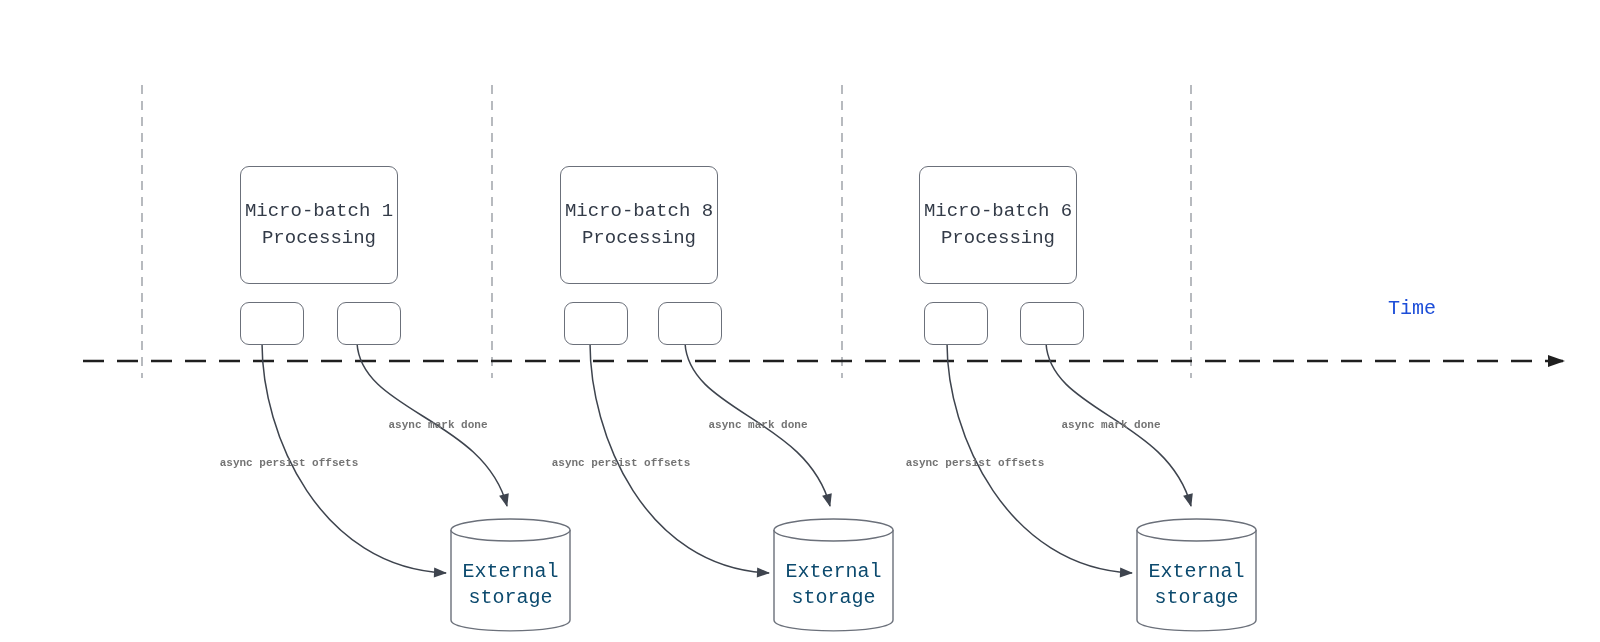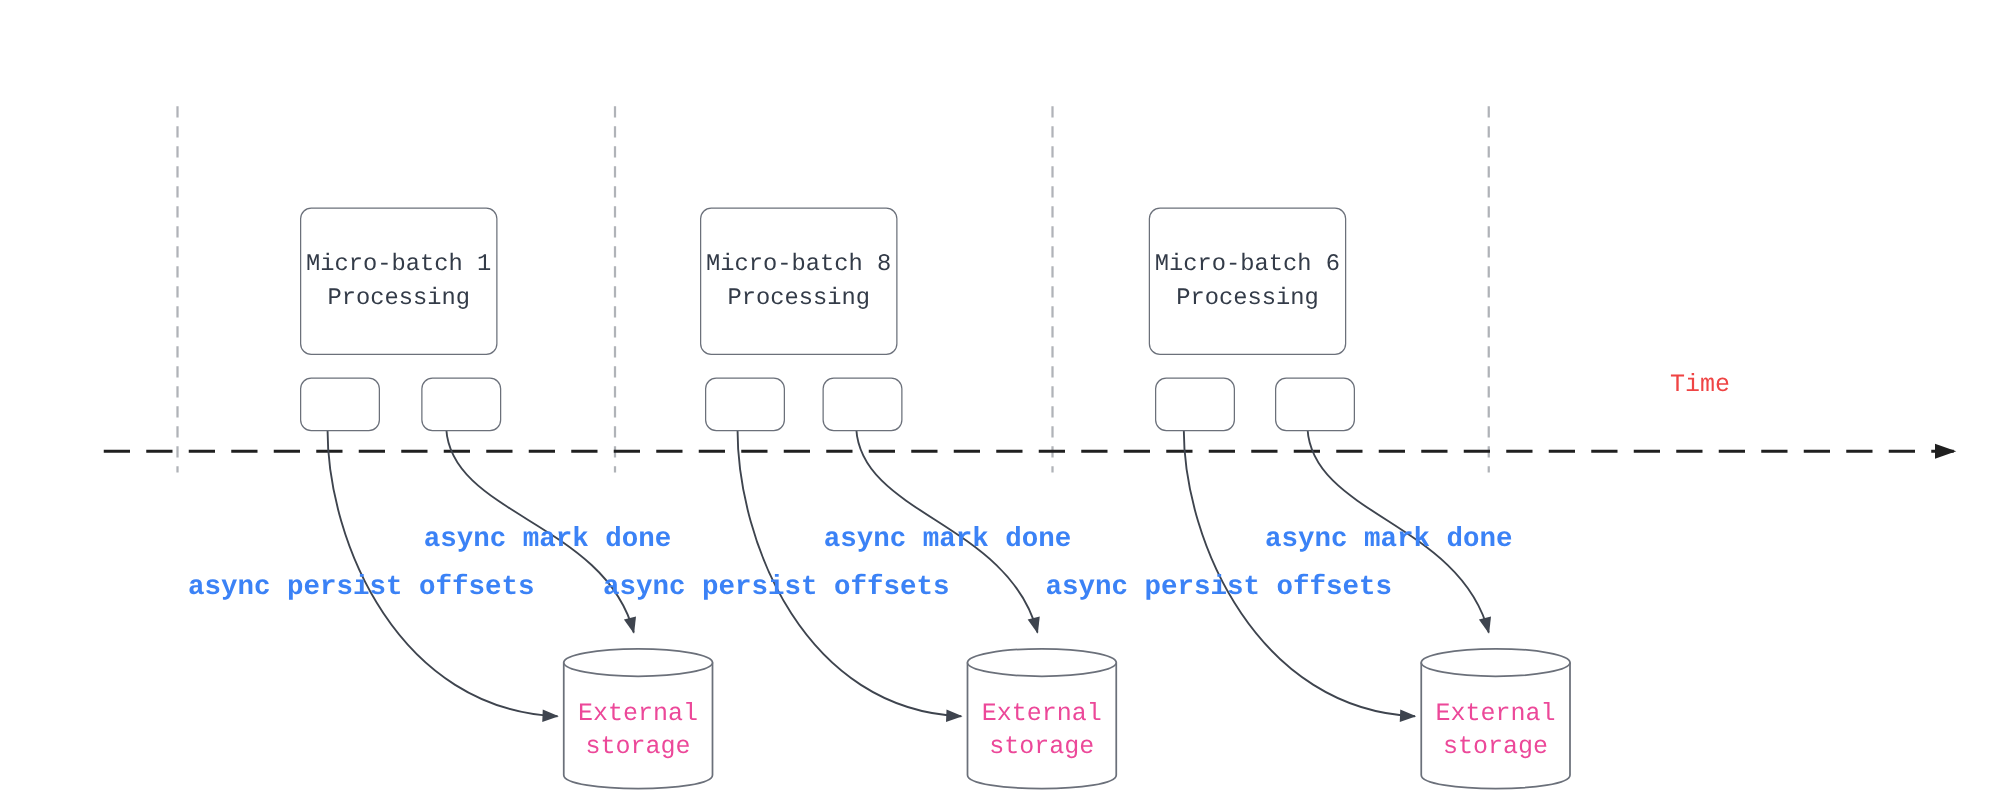--- a/index.html
+++ b/index.html
@@ -14,30 +14,30 @@
     display:flex;align-items:center;justify-content:center;z-index:2;
   }
   .box-label{
     white-space:pre-line;text-align:center;font-size:19px;line-height:27px;color:#333b48;
   }
   .mini{
     position:absolute;top:262px;width:62px;height:41px;
     border:1.4px solid #6b707a;border-radius:9px;background:#fff;z-index:2;
   }
   .arrow-label{
-    position:absolute;font-weight:bold;font-size:22px;color:#3b82f6;
+    position:absolute;font-weight:bold;font-size:11px;color:#737373;
     transform:translateX(-50%);white-space:nowrap;z-index:3;
   }
   .cyl-label{
     position:absolute;top:519px;width:119px;text-align:center;
-    font-size:20px;line-height:26px;color:#ec4899;white-space:pre-line;z-index:2;
+    font-size:20px;line-height:26px;color:#0c4a6e;white-space:pre-line;z-index:2;
   }
   .time-label{
-    position:absolute;left:1336px;top:257px;width:100px;text-align:left;
-    font-size:20px;color:#ef4444;z-index:2;
+    position:absolute;left:1336px;top:257px;width:100px;text-align:right;
+    font-size:20px;color:#1d4ed8;z-index:2;
   }
   .vline{stroke:#b0b3b8;stroke-width:1.8;stroke-dasharray:9 7;fill:none;}
   .tline{stroke:#1f1f1f;stroke-width:2.4;stroke-dasharray:21 13;fill:none;}
   .curve{stroke:#3e444e;stroke-width:1.5;fill:none;}
   .cyl{stroke:#6b707a;stroke-width:1.4;fill:#ffffff;}
 </style>
 </head>
 <body>
 
 <div class="canvas">

